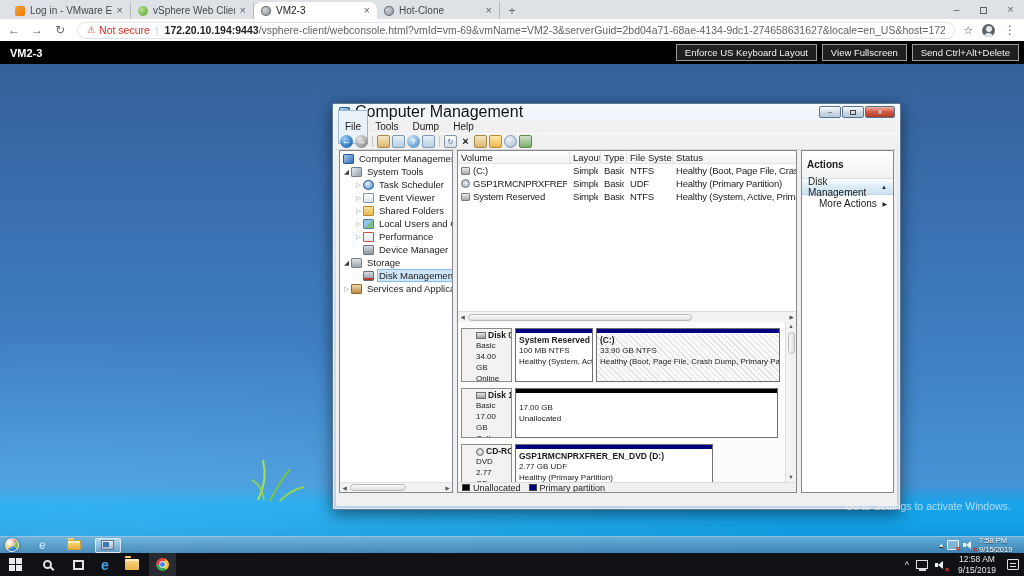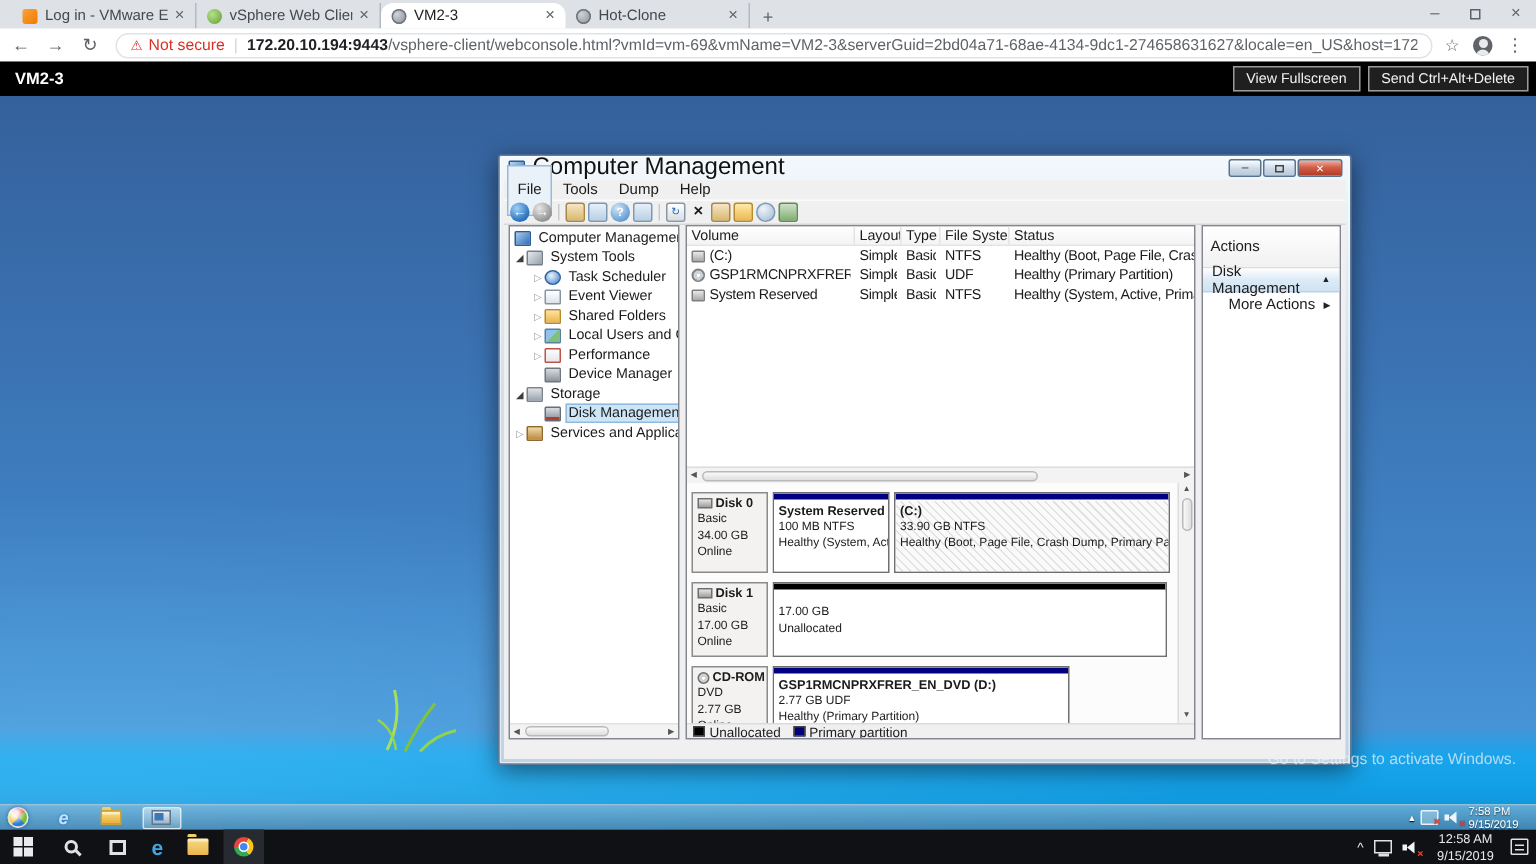--- a/index.html
+++ b/index.html
@@ -132,39 +132,39 @@
   .chscroll{position:absolute;top:160px;height:11px;left:0;right:0;background:#f3f3f3;border-top:1px solid #ddd;display:flex;align-items:center}
 
   
   .dview{position:absolute;top:171px;left:0;right:0;bottom:10px;background:#fcfcfc;overflow:hidden}
   .dinner{position:absolute;top:0;bottom:0;left:0;right:11px;overflow:hidden}
   .vscroll{position:absolute;top:0;bottom:0;right:0;width:11px;background:#f3f3f3;border-left:1px solid #ddd;display:flex;flex-direction:column;align-items:center}
   .sar.v{height:9px;line-height:9px;width:100%}
   .vsth{width:7px;height:22px;border:1px solid #b9b9b9;border-radius:4px;background:linear-gradient(90deg,#fafafa,#dedede);margin-top:1px}
   .drow{display:flex;margin:6px 3px 0 3px}
   .h54{height:54px}.h50{height:50px}.h52{height:52px}
-  .dlab{width:51px;flex:none;border:1px solid #8b8b8b;background:#f3f2f0;padding:1px 3px;font-size:8px;line-height:1.35;overflow:hidden}
+  .dlab{width:51px;flex:none;border:1px solid #8b8b8b;background:#f3f2f0;padding:1px 14px;font-size:8px;line-height:1.35;overflow:hidden}
   .dname{font-size:8.5px;font-weight:bold;display:flex;align-items:center;gap:2px;white-space:nowrap}
   .dico{width:10px;height:7px;background:linear-gradient(#e6e6e6,#9f9f9f);border:1px solid #6f6f6f;flex:none}
   .dico.cd{border-radius:50%;width:8px;height:8px;background:radial-gradient(circle,#fff 0 1px,#d0d0d0 1px 3px,#909090 3px)}
   .parts{flex:1;display:flex;gap:3px;margin-left:3px;overflow:hidden}
   .part{flex:none;border:1px solid #6f6f6f;background:#fff;display:flex;flex-direction:column;overflow:hidden}
   .pbar{height:5px;background:#000080;flex:none;border-bottom:1px solid #fff}
   .pbar.un{background:#000}
   .pbody{flex:1;padding:1px 3px;font-size:8px;line-height:1.35;white-space:nowrap;overflow:hidden;background:#fff}
   .part.hatch .pbody{background:repeating-linear-gradient(45deg,#fafafa 0 3px,#e2e2e2 3px 4px)}
   .pname{font-weight:bold;font-size:8.5px}
   .part.free .pbody{padding-top:9px}
   .legend{position:absolute;left:0;right:0;bottom:0;height:10px;background:#f0f0f0;border-top:1px solid #dcdcdc;display:flex;align-items:center;padding-left:4px;font-size:9px}
   .lsq{width:8px;height:7px;flex:none;border:1px solid #444;margin-right:3px}
   .lsq.un{background:#000}.lsq.pr{background:#000080}
   .litem{display:flex;align-items:center;margin-right:8px}
 
   
-  .ahead{height:28px;background:linear-gradient(#fff,#f1f1f1);border-bottom:1px solid #dcdcdc;font-weight:normal;display:flex;align-items:center;padding:0 5px;font-size:10px}
+  .ahead{height:28px;background:linear-gradient(#fff,#f1f1f1);border-bottom:1px solid #dcdcdc;font-weight:bold;display:flex;align-items:center;padding:0 5px;font-size:10px}
   .arow{height:16px;display:flex;align-items:center;padding:0 6px;font-size:10px}
   .arow.hl{background:linear-gradient(#fdfeff,#dcebf7 50%,#cfe3f3);border-bottom:1px solid #bcd2e6}
   .acaret{margin-left:auto;font-size:6px;color:#222}
   .arow.more{padding-left:17px}
 
   
   .vtb{position:absolute;top:536px;left:0;right:0;height:17px;z-index:40;background:linear-gradient(rgba(160,190,215,.55),rgba(92,128,162,.62));border-top:1px solid rgba(255,255,255,.45);display:flex;align-items:center}
   .orb{width:14px;height:14px;border-radius:50%;margin-left:5px;border:1px solid rgba(255,255,255,.7);background:radial-gradient(circle at 35% 28%,rgba(255,255,255,.9) 0 2px,rgba(255,255,255,0) 7px),conic-gradient(from -45deg,#e4452f 0 25%,#7db83a 0 50%,#2a7fd4 0 75%,#f5b92e 0 100%);box-shadow:0 0 3px rgba(0,60,120,.6);flex:none}
   .vie{font-size:12px;font-weight:bold;font-style:italic;color:#bfe3ff;margin-left:20px;text-shadow:0 0 2px #1b70c0;line-height:1}
   .vfold{width:14px;height:10px;margin-left:21px;background:linear-gradient(#fbe07e,#e7ae3f);border:1px solid #caa23c;border-radius:1px;box-shadow:inset 0 2px 0 rgba(255,255,255,.55);position:relative;flex:none}
@@ -249,20 +249,21 @@
       <span class="upath">/vsphere-client/webconsole.html?vmId=vm-69&amp;vmName=VM2-3&amp;serverGuid=2bd04a71-68ae-4134-9dc1-274658631627&amp;locale=en_US&amp;host=172.20.10.194:443&amp;sessionTicket=cst-VCT-526d5a9b-a366-1c27-...</span>
     </div>
     <span class="star">☆</span>
     <span class="avatar"></span>
     <span class="dots">⋮</span>
   </div>
 
   <div class="cbar">
     <span class="cname">VM2-3</span>
     <div class="cbtns">
+      <button class="cbtn">Enforce US Keyboard Layout</button>
       <button class="cbtn">View Fullscreen</button>
       <button class="cbtn">Send Ctrl+Alt+Delete</button>
     </div>
   </div>
 
   <div class="desktop">
     <svg class="plant" viewBox="0 0 58 46">
       <path d="M8 44 Q18 24 13 4" stroke="#a6df5a" stroke-width="2" fill="none"></path>
       <path d="M20 45 Q28 28 40 13" stroke="#7cc43e" stroke-width="2" fill="none"></path>
       <path d="M30 45 Q40 34 54 31" stroke="#8fd54e" stroke-width="2" fill="none"></path>

